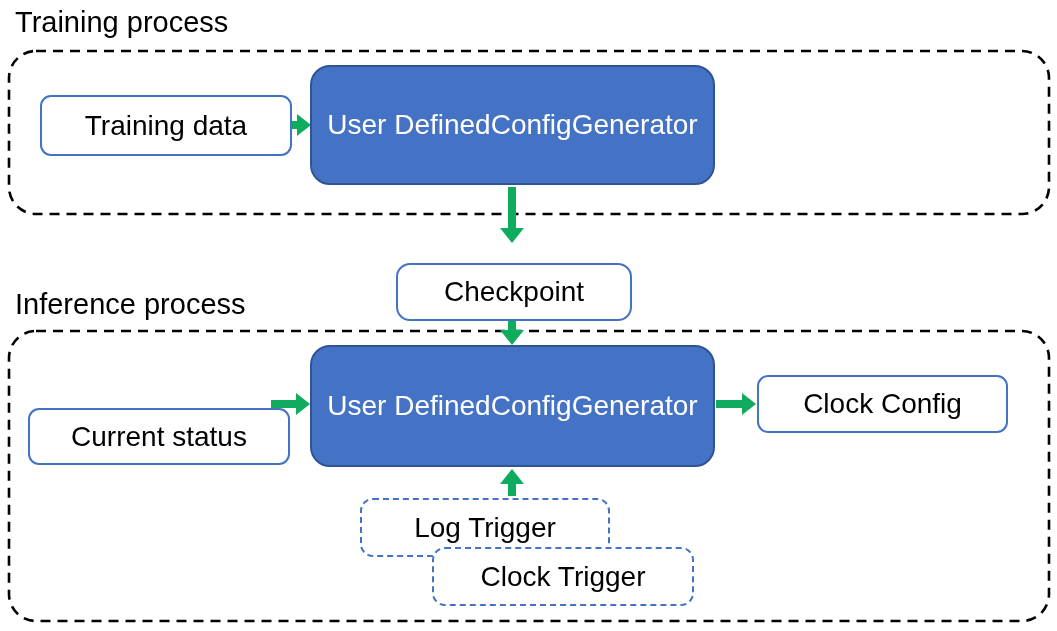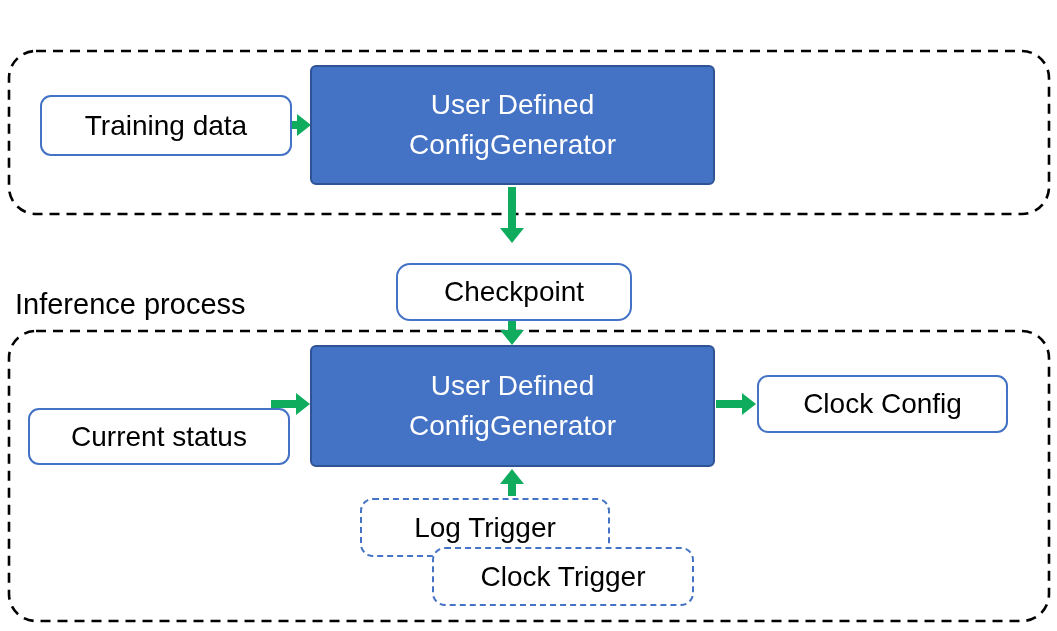--- a/index.html
+++ b/index.html
@@ -66,26 +66,25 @@
     border: 2px dashed var(--outline-blue, #4472c4);
     border-radius: 13px;
   }
   #log-trigger   { left: 360px; top: 498px; width: 250px; height: 59px; z-index: 1; }
   #clock-trigger { left: 432px; top: 547px; width: 262px; height: 59px; z-index: 2; }
   
   .generator {
     position: absolute;
     box-sizing: border-box;
     display: flex;
-    flex-direction: column;
     align-items: center;
     justify-content: center;
     background: var(--node-fill-blue, #4472c4);
     border: 2.5px solid var(--node-border-dark, #2f5496);
-    border-radius: 6px;
+    border-radius: 20px;
     color: var(--text-light, #fff);
     font-size: 28px;
     line-height: 1.42;
     text-align: center;
   }
   #generator-training  { left: 310px; top: 65px;  width: 405px; height: 120px; }
   #generator-inference { left: 310px; top: 345px; width: 405px; height: 122px; }
 </style>
 </head>
 <body>
@@ -116,20 +115,21 @@
     <g class="arrow">
       <line x1="716" y1="404" x2="742" y2="404"></line>
       <polygon points="742,393 756,404 742,415"></polygon>
     </g>
     <g class="arrow">
       <line x1="512" y1="496" x2="512" y2="484"></line>
       <polygon points="500,484 524,484 512,469"></polygon>
     </g>
   </svg>
 
+  <div id="training-label" class="section-label">Training process</div>
   <div id="inference-label" class="section-label">Inference process</div>
 
   <div id="training-data" class="node">Training data</div>
 
   <div id="generator-training" class="generator">
     <span>User Defined</span>
     <span>ConfigGenerator</span>
   </div>
 
   <div id="checkpoint" class="node">Checkpoint</div>

